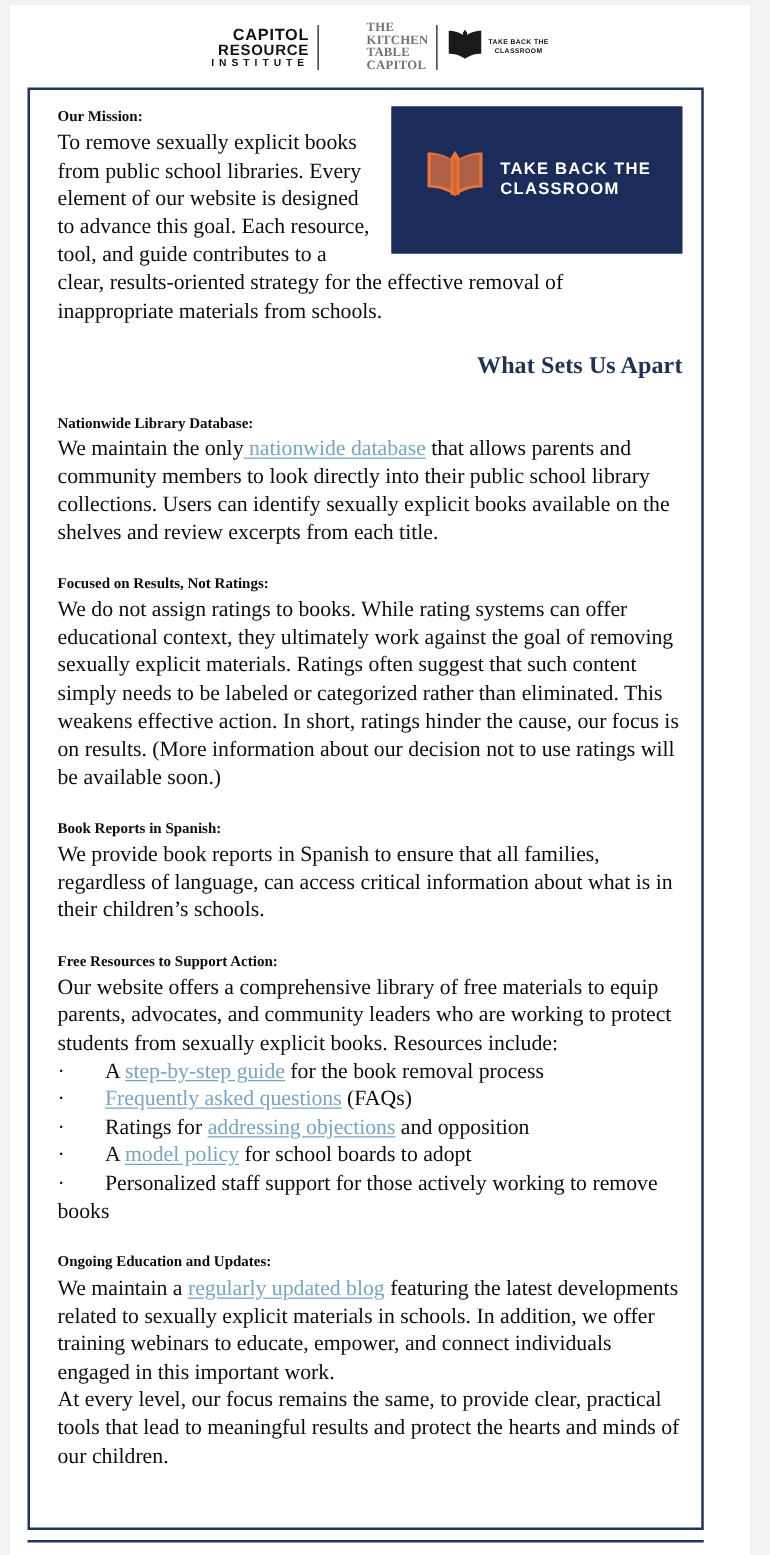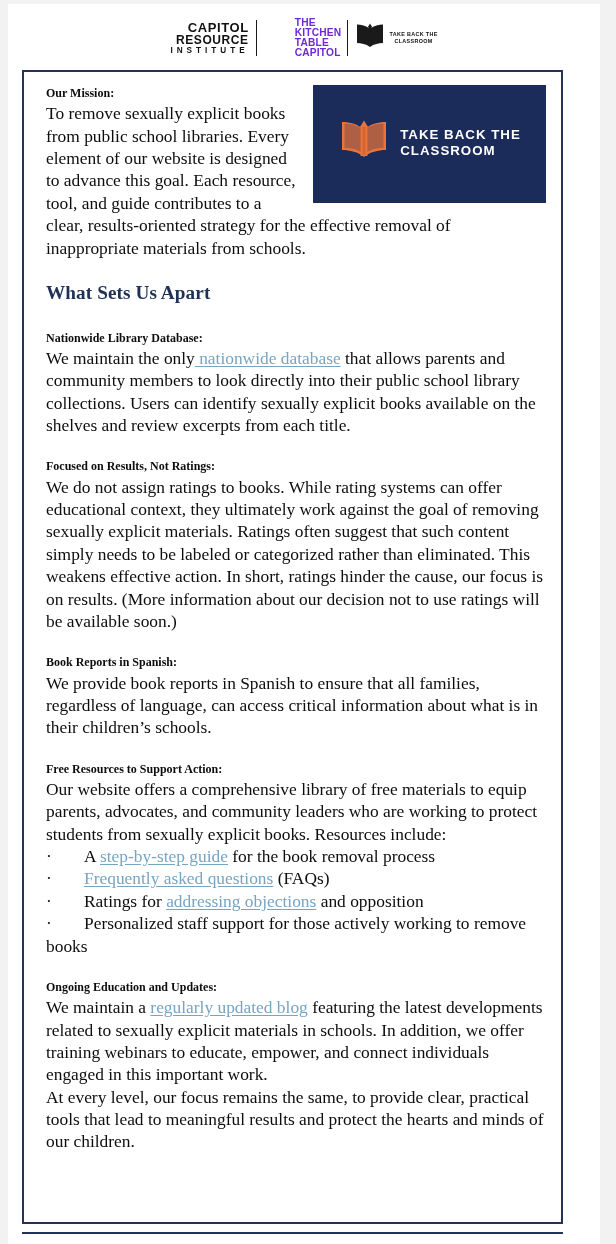--- a/index.html
+++ b/index.html
@@ -73,22 +73,22 @@
     letter-spacing: 4.0px;
     display: block;
     margin-top: 1px;
   }
   .rule-v {
     width: 1px;
     height: 36px;
     background: #1a1a1a;
   }
   .kta-block {
-    font-family: Liberation Sans, sans-serif;
-    color: #6d28d9;
+    font-family: Liberation Serif, serif;
+    color: #737373;
     padding: 0 6px;
     line-height: 0.98;
     text-align: left;
     margin-left: 32px;
   }
   .kta-block span {
     display: block;
     font-weight: 700;
     font-size: 10.2px;
     letter-spacing: 0.2px;
@@ -173,21 +173,21 @@
     font-size: 12px;
     font-weight: 700;
     line-height: 1.285;
     color: #0d0d0d;
     display: inline;
   }
   .p { margin: 0; }
   .gap { height: 17px; }
 
   #apart-heading {
-    text-align: left;
+    text-align: right;
     font-size: 19.2px;
     font-weight: 700;
     color: #1f3155;
     margin: 22px 0 19px 0;
     letter-spacing: 0.1px;
   }
 
   a.lnk, .lnk {
     color: #76a5c4;
     text-underline-offset: 1.5px;
@@ -310,20 +310,21 @@
     <div class="gap"></div>
 
     <div>
       <h3 class="section-h">Free Resources to Support Action:</h3><br>
       <span>Our website offers a comprehensive library of free materials to equip parents, advocates, and community leaders who are working to protect students from sexually explicit books. Resources include:</span>
 
       <ul class="res-list" id="res-list">
           <li><span class="bullet-dot">·</span><span>A </span><a class="lnk" href="#">step-by-step guide</a><span> for the book removal process</span></li>
           <li><span class="bullet-dot">·</span><a class="lnk" href="#">Frequently asked questions</a><span> (FAQs)</span></li>
           <li><span class="bullet-dot">·</span><span>Ratings for </span><a class="lnk" href="#">addressing objections</a><span> and opposition</span></li>
+          <li><span class="bullet-dot">·</span><span>A </span><a class="lnk" href="#">model policy</a><span> for school boards to adopt</span></li>
           <li><span class="bullet-dot">·</span><span>Personalized staff support for those actively working to remove books</span></li>
         </ul>
     </div>
 
     <div class="gap"></div>
 
     <div>
       <h3 class="section-h">Ongoing Education and Updates:</h3><br>
       <span>We maintain a </span><a class="lnk" href="#">regularly updated blog</a><span> featuring the latest developments related to sexually explicit materials in schools. In addition, we offer training webinars to educate, empower, and connect individuals engaged in this important work.</span><br>
       <span>At every level, our focus remains the same, to provide clear, practical tools that lead to meaningful results and protect the hearts and minds of our children.</span>

